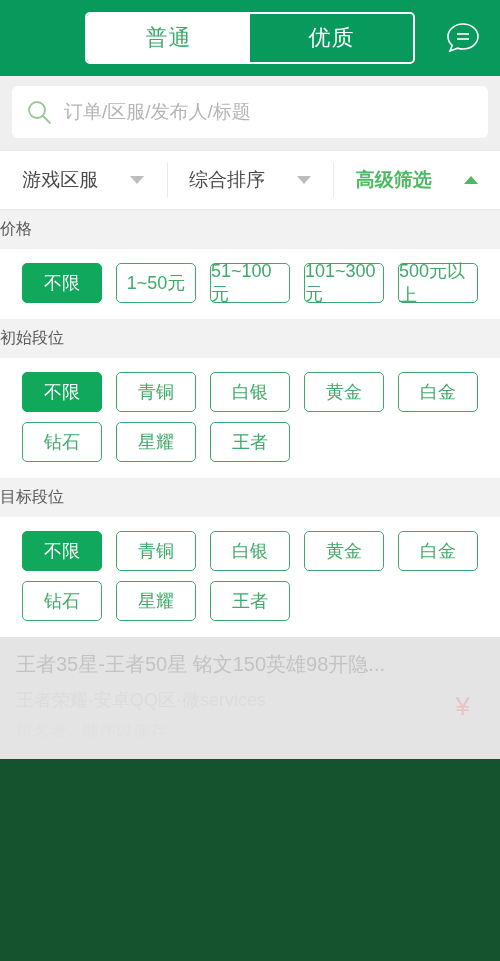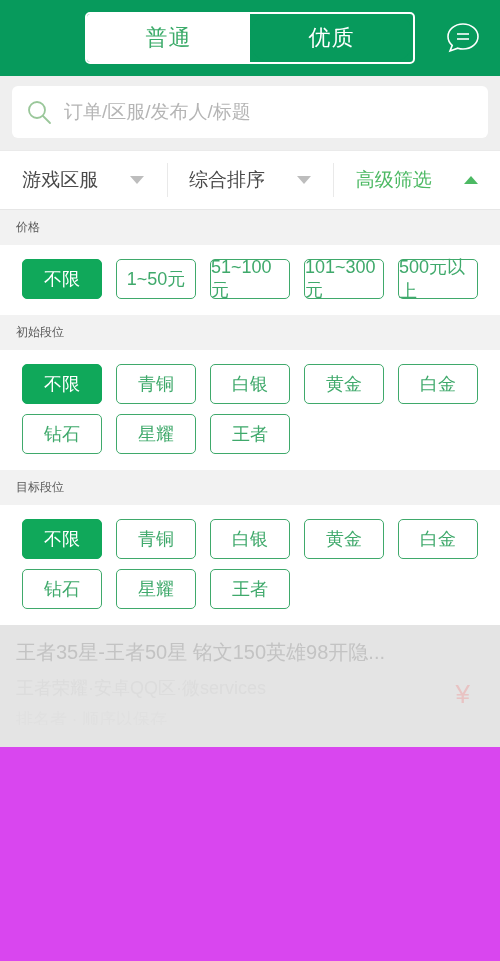--- a/index.html
+++ b/index.html
@@ -2,21 +2,21 @@
 <html><head>
 <meta charset="utf-8">
 <style>
   * { box-sizing: border-box; margin: 0; padding: 0; }
   html, body {
     width: 500px; height: 961px;
     font-family: "Liberation Sans", "DejaVu Sans", sans-serif;
     background: #efefef;
     overflow: hidden;
   }
-  #app { position: relative; width: 500px; height: 961px; background: #d946ef; }
+  #app { position: relative; width: 500px; height: 961px; background: #14532d; }
 
   
   .header {
     height: 76px; background: #079a5c;
     display: flex; align-items: center; justify-content: center;
     position: relative;
   }
   .tab-group {
     display: flex; border: 2px solid #ffffff; border-radius: 5px;
     overflow: hidden; width: 330px; height: 52px;
@@ -53,34 +53,34 @@
   }
   .filter-cell {
     flex: 1; display: flex; align-items: center; justify-content: center;
     gap: 32px; font-size: 19px; color: #4a4a4a; cursor: pointer;
     position: relative;
   }
   .filter-cell + .filter-cell::before {
     content: ""; position: absolute; left: 0; top: 12px; bottom: 12px;
     width: 1px; background: #e9e9e9;
   }
-  .filter-cell.active { color: #4cb963; }
+  .filter-cell.active { color: #4cb963; font-weight: bold; }
   .caret-down {
     width: 0; height: 0; border-left: 7px solid transparent;
     border-right: 7px solid transparent; border-top: 8px solid #bdbdbd;
   }
   .caret-up {
     width: 0; height: 0; border-left: 7px solid transparent;
     border-right: 7px solid transparent; border-bottom: 8px solid #4cb963;
   }
 
   
   .panel { background: #ffffff; }
   .section-head {
-    background: #f2f2f2; padding: 9px 16px; font-size: 12px; color: #5a5a5a;
+    background: #f2f2f2; padding: 9px 0; font-size: 16px; color: #5a5a5a;
   }
   .chip-grid {
     display: grid; grid-template-columns: repeat(5, 1fr);
     gap: 10px 14px; padding: 14px 22px 16px 22px; background: #ffffff;
   }
   .chip {
     height: 40px; border-radius: 5px; display: flex;
     align-items: center; justify-content: center;
     font-size: 18px; cursor: pointer;
     border: 1px solid #3fa96b; color: #3fa96b; background: #ffffff;

